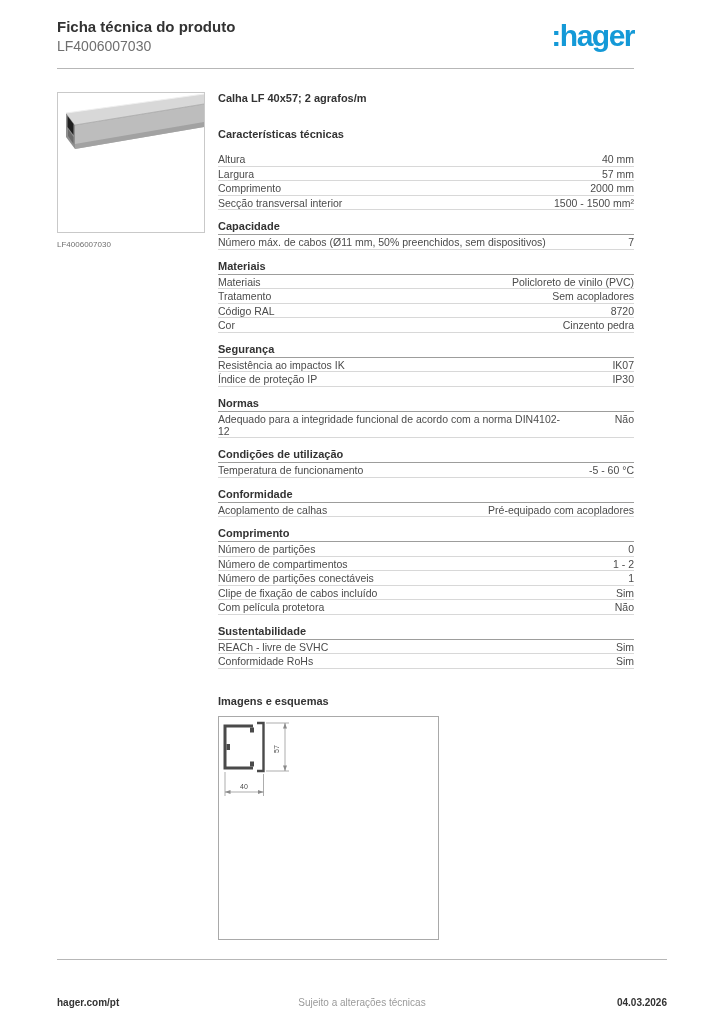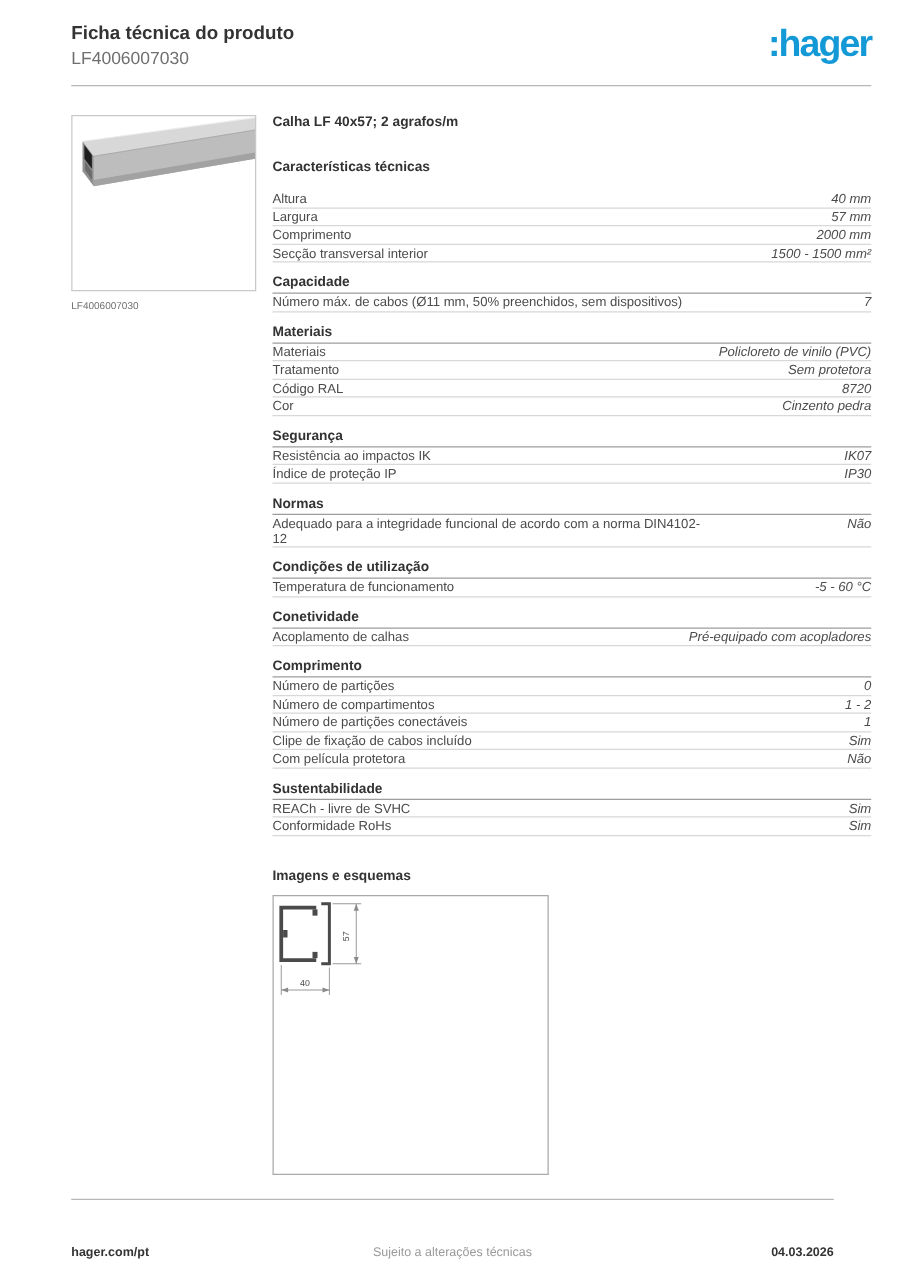--- a/index.html
+++ b/index.html
@@ -5,21 +5,21 @@
   * { box-sizing: border-box; }
   html, body { margin: 0; padding: 0; }
   body {
     width: 724px; height: 1024px;
     background: #ffffff;
     font-family: "Liberation Sans", sans-serif;
     color: #4b4b4b;
     position: relative;
     overflow: hidden;
   }
-  .page { padding: 18px 27px 0 57px; }
+  .page { padding: 18px 90px 0 57px; }
 
   
   .hdr { display: flex; justify-content: space-between; align-items: flex-start; }
   .doc-title { font-size: 15px; font-weight: bold; color: #333333; line-height: 18px; }
   .doc-ref   { font-size: 14px; color: #6f6f6f; line-height: 17px; margin-top: 2px; }
   .logo { font-size: 30px; font-weight: bold; color: #1499d7; letter-spacing: -1.5px; line-height: 30px; margin-top: 3px; }
   .hdr-rule { border: none; border-top: 1px solid #b7b7b7; margin: 13px 0 0 0; }
 
   
   .content { display: flex; margin-top: 23px; }
@@ -31,21 +31,21 @@
   .right-col { flex: 1; min-width: 0; }
   .product-title { font-size: 11px; font-weight: bold; color: #333333; line-height: 13px; }
   .caract-heading { font-size: 11px; font-weight: bold; color: #333333; margin-top: 23px; }
 
   
   .section { margin-top: 10px; }
   .section:first-child { margin-top: 12px; }
   .section-title { font-size: 11px; font-weight: bold; color: #333333; padding-bottom: 2px; border-bottom: 1px solid #9d9d9c; line-height: 12px; }
   .spec-row { display: flex; justify-content: space-between; align-items: flex-start; border-bottom: 1px solid #d8d8d8; padding: 1px 0 0.5px 0; font-size: 10.5px; line-height: 12px; }
   .spec-label { max-width: 352px; }
-  .spec-value { text-align: left; white-space: nowrap; font-style: italic; }
+  .spec-value { text-align: left; white-space: nowrap; }
 
   
   .images-heading { font-size: 11px; font-weight: bold; color: #333333; margin-top: 26px; }
   .drawing-frame { width: 221px; height: 224px; border: 1px solid #a9a9a9; margin-top: 9px; background: #fff; }
   .drawing-frame svg { display: block; }
   .dim-text { font-size: 7px; fill: #4a4a4a; font-family: "Liberation Sans", sans-serif; }
 
   
   .ftr { position: absolute; left: 57px; right: 57px; bottom: 16px; border-top: 1px solid #b7b7b7; padding-top: 11px; display: flex; align-items: baseline; font-size: 10px; }
   .f-left  { flex: 1; font-weight: bold; color: #333333; margin-top: 26px; }
@@ -117,21 +117,21 @@
             </div>
           </div>
           <div class="section">
             <div class="section-title">Materiais</div>
             <div class="spec-row">
               <span class="spec-label">Materiais</span>
               <span class="spec-value">Policloreto de vinilo (PVC)</span>
             </div>
             <div class="spec-row">
               <span class="spec-label">Tratamento</span>
-              <span class="spec-value">Sem protetora</span>
+              <span class="spec-value">Sem acopladores</span>
             </div>
             <div class="spec-row">
               <span class="spec-label">Código RAL</span>
               <span class="spec-value">8720</span>
             </div>
             <div class="spec-row">
               <span class="spec-label">Cor</span>
               <span class="spec-value">Cinzento pedra</span>
             </div>
           </div>
@@ -154,21 +154,21 @@
             </div>
           </div>
           <div class="section">
             <div class="section-title">Condições de utilização</div>
             <div class="spec-row">
               <span class="spec-label">Temperatura de funcionamento</span>
               <span class="spec-value">-5 - 60 °C</span>
             </div>
           </div>
           <div class="section">
-            <div class="section-title">Conetividade</div>
+            <div class="section-title">Conformidade</div>
             <div class="spec-row">
               <span class="spec-label">Acoplamento de calhas</span>
               <span class="spec-value">Pré-equipado com acopladores</span>
             </div>
           </div>
           <div class="section">
             <div class="section-title">Comprimento</div>
             <div class="spec-row">
               <span class="spec-label">Número de partições</span>
               <span class="spec-value">0</span>

